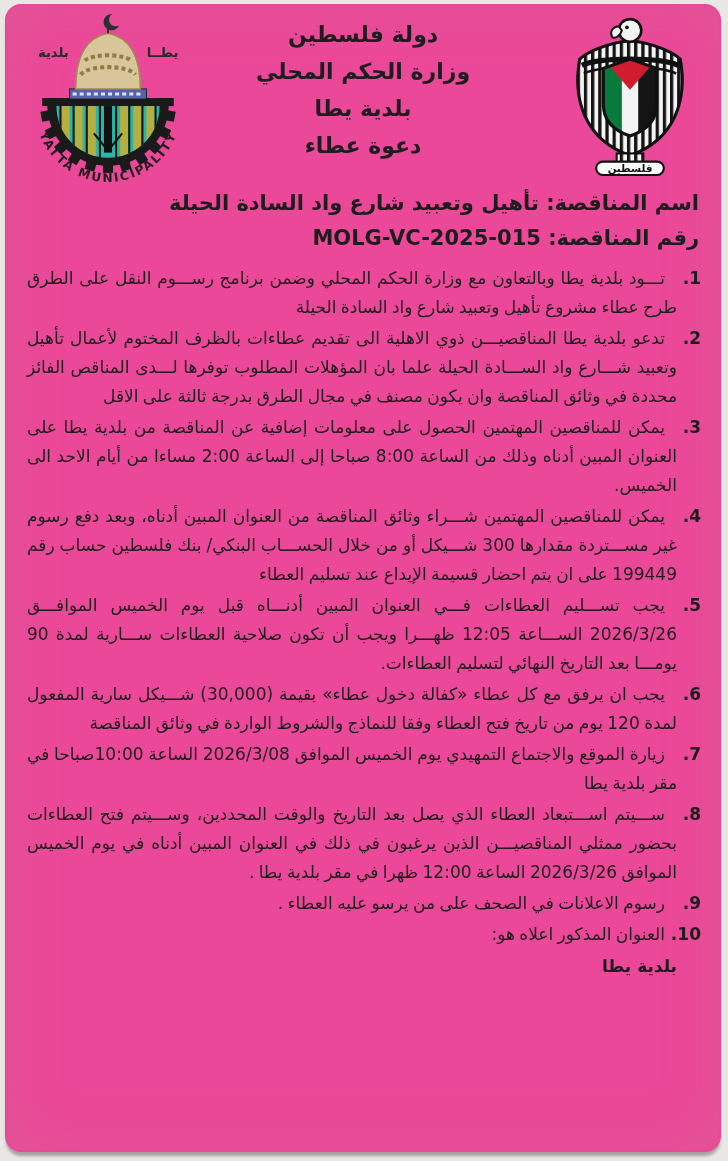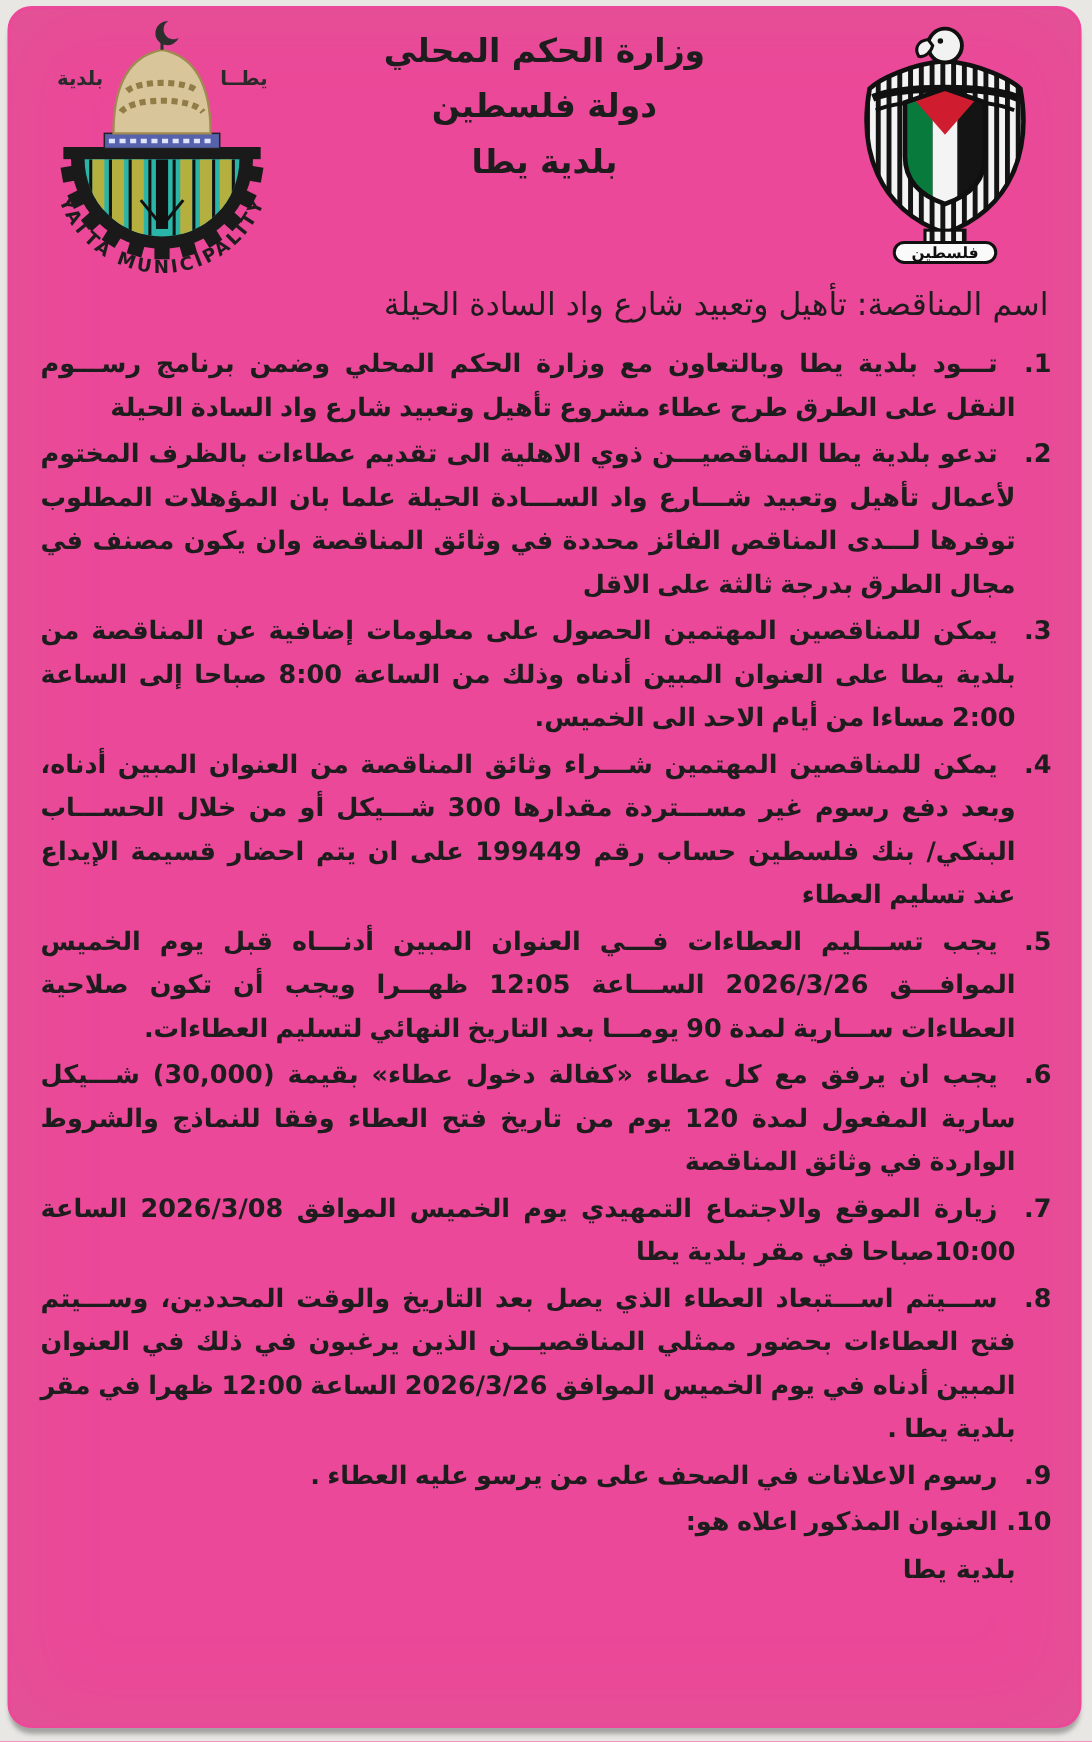--- a/index.html
+++ b/index.html
@@ -14,26 +14,26 @@
     border:2px solid #ec4899;border-radius:16px;
     box-shadow:0 5px 3px -1px rgba(110,110,110,.55), inset 0 0 60px rgba(160,150,130,.18);
     overflow:hidden;
   }
   .content{padding:4px 20px 0 20px;direction:rtl;color:#1d1d1d;}
   .head{position:relative;height:176px;}
   .logo-yatta{position:absolute;left:-4px;top:2px;}
   .logo-pal{position:absolute;right:-6px;top:4px;}
   .head-lines{width:360px;margin:0 auto;padding-top:6px;text-align:center;
     font-weight:bold;font-size:22px;line-height:37px;}
-  .tender-title{text-align:right;font-weight:normal;font-size:21px;line-height:35px;}
+  .tender-title{text-align:right;font-weight:bold;font-size:21px;line-height:35px;}
   .ltr{direction:ltr;unicode-bidi:embed;}
   .items{margin-top:8px;}
   .item{position:relative;padding-right:22px;margin-bottom:2px;}
   .item .num{position:absolute;right:-2px;top:0;font-weight:bold;font-size:17px;line-height:29px;}
-  .item p{margin:0;text-align:justify;font-weight:bold;font-size:17px;line-height:29px;
+  .item p{margin:0;text-align:justify;font-weight:normal;font-size:17px;line-height:29px;
     text-indent:12px;word-spacing:-1px;}
   .address{padding-right:22px;text-align:right;font-weight:bold;font-size:17px;line-height:30px;}
   svg text{font-family:"DejaVu Sans", sans-serif;}
 </style>
 </head>
 <body>
 
 <div class="page">
   <div class="content">
 
@@ -98,23 +98,24 @@
         <text x="28" y="44" text-anchor="middle" font-size="13" font-weight="bold" fill="#2a2a2a">بلدية</text>
         <text x="136" y="44" text-anchor="middle" font-size="13" font-weight="bold" fill="#2a2a2a">يطــا</text>
 
         <path id="ytxt" d="M10 96 A72 72 0 0 0 154 96" fill="none"></path>
         <text font-size="12" font-weight="bold" letter-spacing="2" fill="#1d1d1d">
           <textPath href="#ytxt" startOffset="50%" text-anchor="middle">YATTA MUNICIPALITY</textPath>
         </text>
       </svg>
 
       <div class="head-lines">
+        <div>دولة فلسطين</div>
         <div>وزارة الحكم المحلي</div>
-        <div>دولة فلسطين</div>
         <div>بلدية يطا</div>
+        <div>دعوة عطاء</div>
       </div>
 
       <svg class="logo-pal" width="150" height="162" viewBox="0 0 146 158">
         <defs>
           <pattern id="fe" width="7" height="7" patternUnits="userSpaceOnUse">
             <rect width="7" height="7" fill="#f4f4f4"></rect>
             <rect width="3.2" height="7" fill="#141414"></rect>
           </pattern>
           <path id="sh" d="M73 44 L47 53 L47 88 C47 105 58 114 73 119 C88 114 99 105 99 88 L99 53 Z"></path>
           <clipPath id="shc">
@@ -140,20 +141,23 @@
 
         <rect x="60" y="136" width="26" height="10" fill="url(#fe)" stroke="#101010" stroke-width="2"></rect>
 
         <rect x="40" y="144" width="66" height="13" rx="6.5" fill="#fafafa" stroke="#101010" stroke-width="2"></rect>
         <text x="73" y="154" text-anchor="middle" font-size="10" font-weight="bold" fill="#101010">فلسطين</text>
       </svg>
     </div>
 
     <div class="tender-title">
       <div>اسم المناقصة: تأهيل وتعبيد شارع واد السادة الحيلة</div>
+      <div>
+        <span>رقم المناقصة: </span><span class="ltr">MOLG-VC-2025-015</span>
+      </div>
     </div>
 
     <div class="items">
       <div class="item">
         <span class="num">1.</span>
         <p>تـــود بلدية يطا وبالتعاون مع وزارة الحكم المحلي وضمن برنامج رســـوم النقل على الطرق طرح عطاء مشروع تأهيل وتعبيد شارع واد السادة الحيلة</p>
       </div>
       <div class="item">
         <span class="num">2.</span>
         <p>تدعو بلدية يطا المناقصيـــن ذوي الاهلية الى تقديم عطاءات بالظرف المختوم لأعمال تأهيل وتعبيد شـــارع واد الســـادة الحيلة علما بان المؤهلات المطلوب توفرها لـــدى المناقص الفائز محددة في وثائق المناقصة وان يكون مصنف في مجال الطرق بدرجة ثالثة على الاقل</p>

